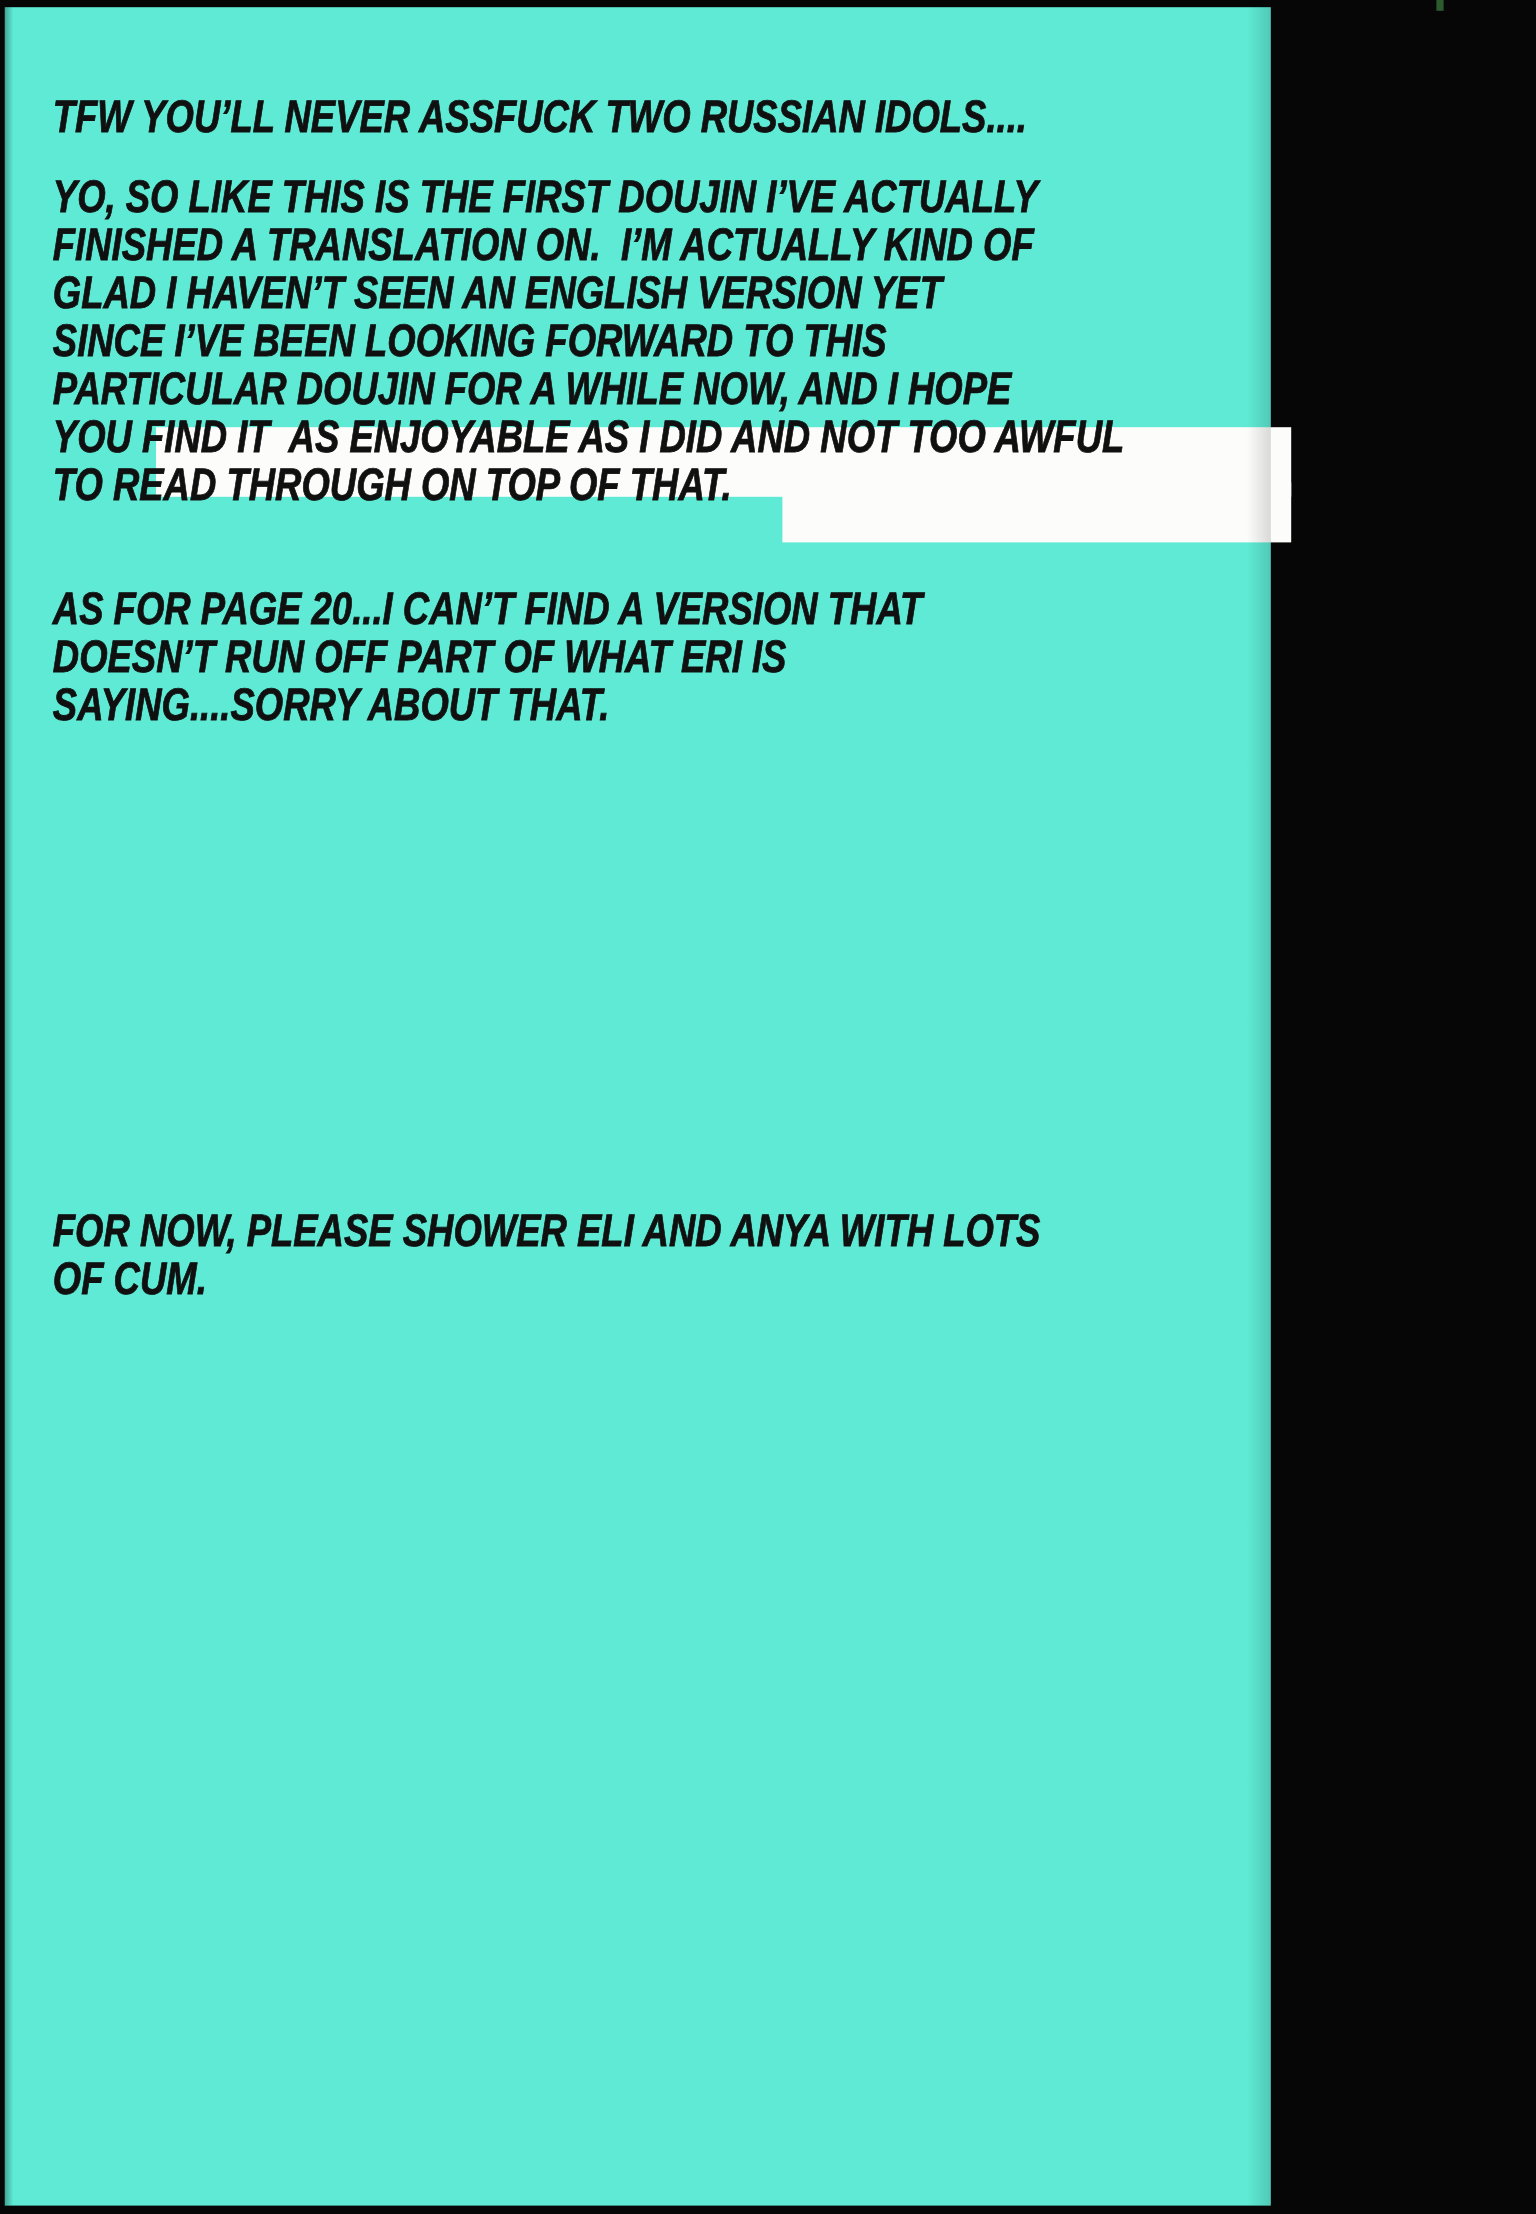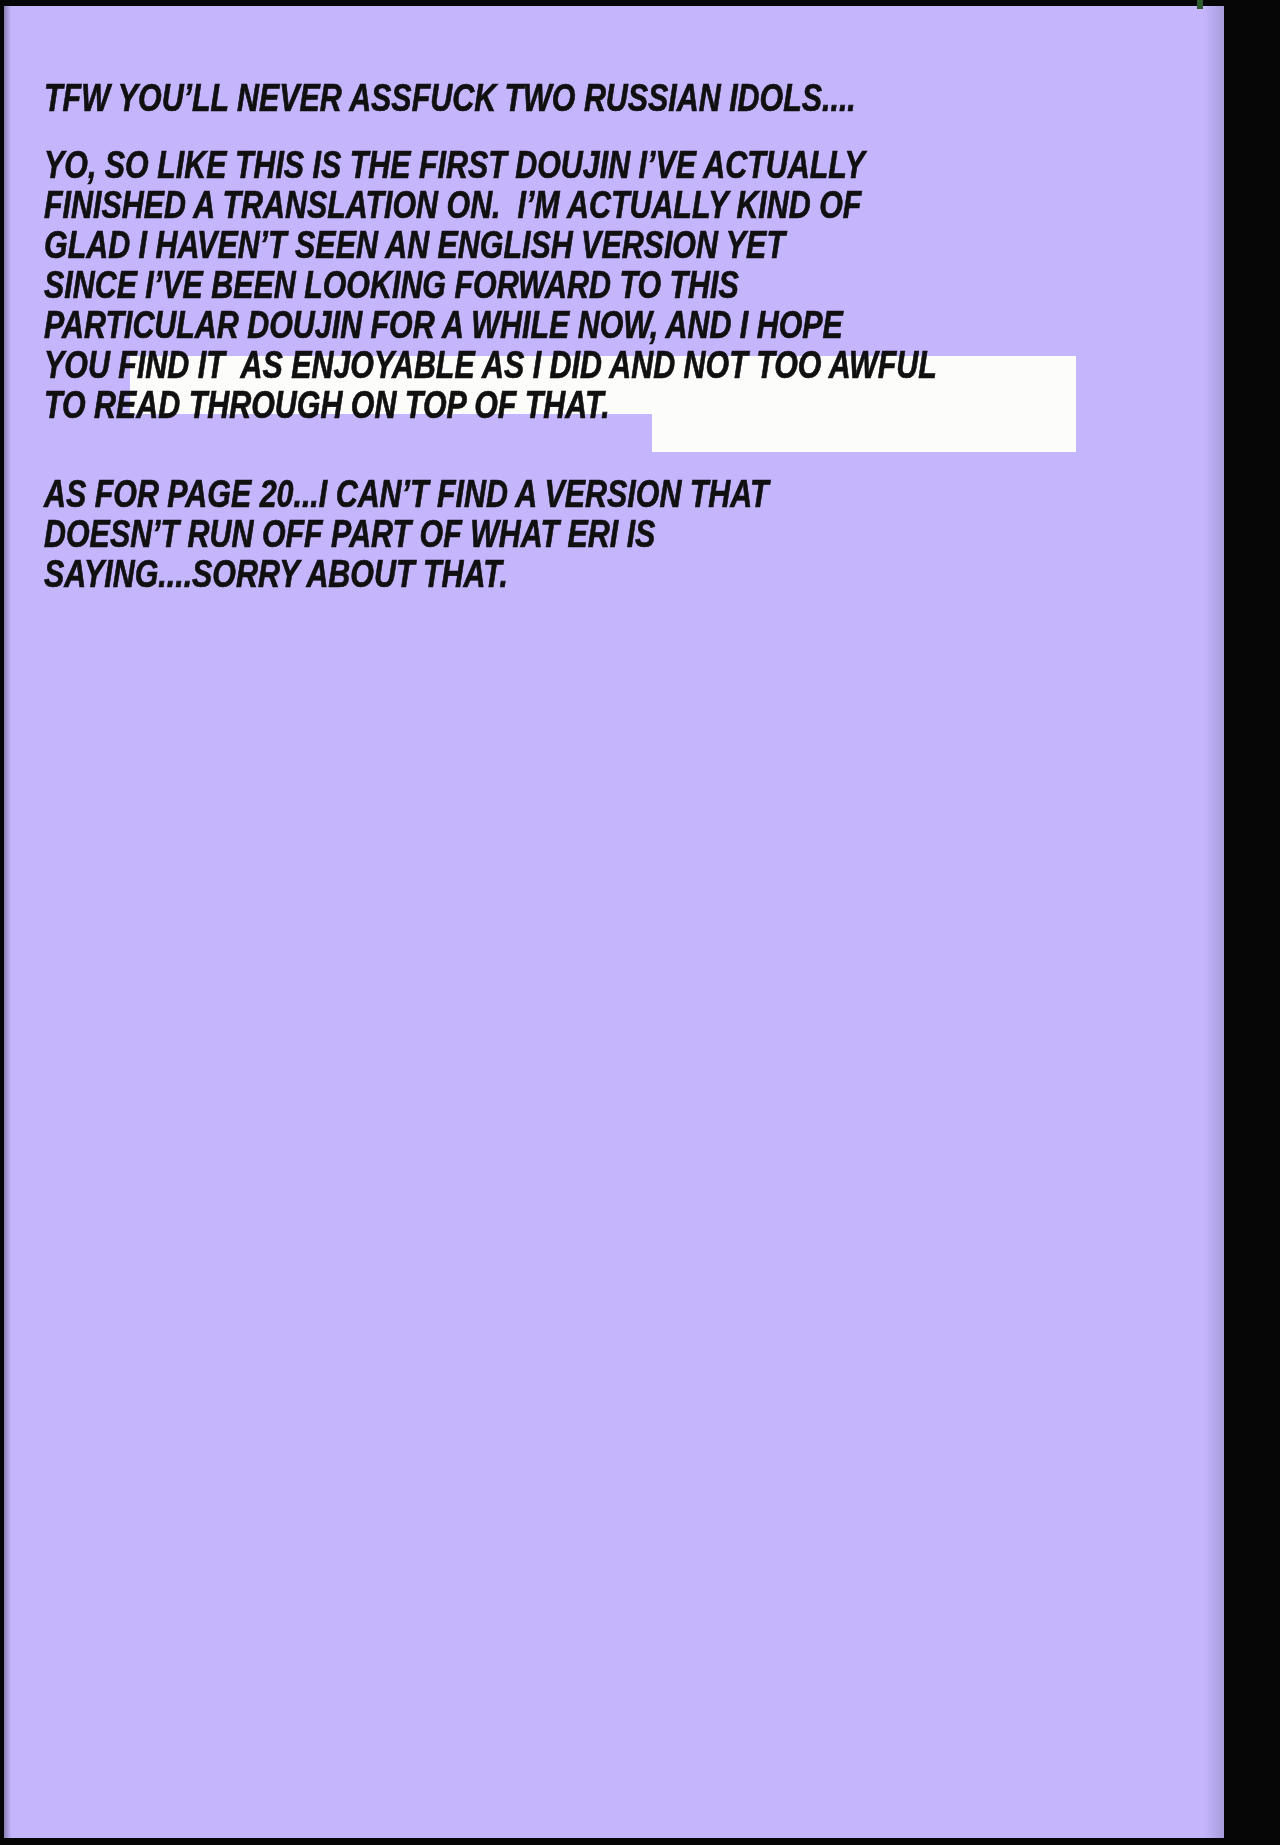--- a/index.html
+++ b/index.html
@@ -12,23 +12,23 @@
     width: 1280px;
     height: 1845px;
     background: #060606;
     overflow: hidden;
   }
   
   .page {
     position: absolute;
     left: 4px;
     top: 6px;
-    width: 1220px;
+    width: 1055px;
     height: 1832px;
-    background: #c4b5fd;
+    background: #5eead4;
   }
   
   .page::before {
     content: "";
     position: absolute;
     left: 0; top: 0;
     width: 7px; height: 100%;
     background: linear-gradient(to right, rgba(0,0,0,0.30), rgba(0,0,0,0.0));
   }
   
@@ -98,25 +98,29 @@
     <div class="para" style="top:139px">
       <div class="line">YO, SO LIKE THIS IS THE FIRST DOUJIN I’VE ACTUALLY</div>
       <div class="line">FINISHED A TRANSLATION ON.  I’M ACTUALLY KIND OF</div>
       <div class="line">GLAD I HAVEN’T SEEN AN ENGLISH VERSION YET</div>
       <div class="line">SINCE I’VE BEEN LOOKING FORWARD TO THIS</div>
       <div class="line">PARTICULAR DOUJIN FOR A WHILE NOW, AND I HOPE</div>
       <div class="line">YOU FIND IT  AS ENJOYABLE AS I DID AND NOT TOO AWFUL</div>
       <div class="line">TO READ THROUGH ON TOP OF THAT.</div>
     </div>
 
-    <div class="para" style="top:468px">
+    <div class="para" style="top:482px">
       <div class="line">AS FOR PAGE 20...I CAN’T FIND A VERSION THAT</div>
       <div class="line">DOESN’T RUN OFF PART OF WHAT ERI IS</div>
       <div class="line">SAYING....SORRY ABOUT THAT.</div>
     </div>
 
 
 
+    <div class="para" style="top:1000px">
+      <div class="line">FOR NOW, PLEASE SHOWER ELI AND ANYA WITH LOTS</div>
+      <div class="line">OF CUM.</div>
+    </div>
 
 
   </div>
   <div class="artifact-green"></div>
 </div>
 
 </body></html>

